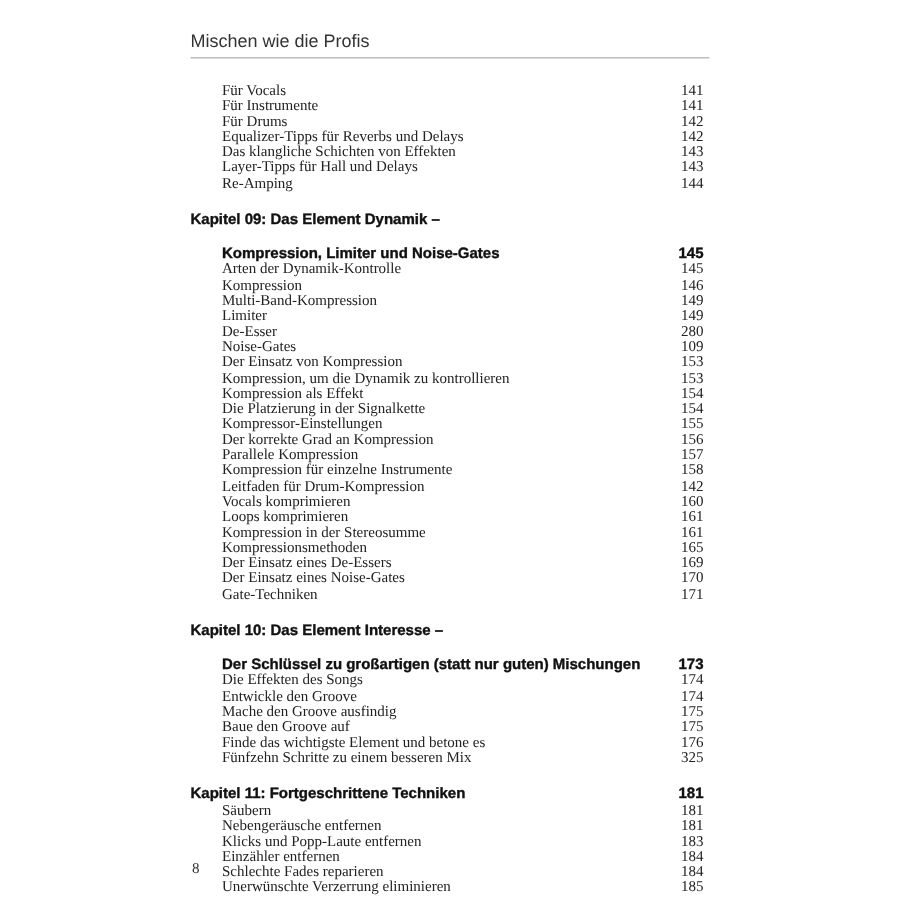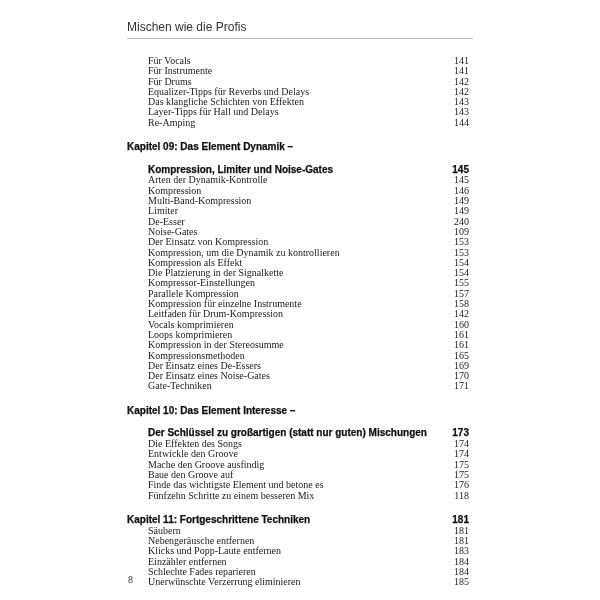--- a/index.html
+++ b/index.html
@@ -134,21 +134,21 @@
     <div class="entry">
         <span>Multi-Band-Kompression</span>
         <span class="num">149</span>
       </div>
     <div class="entry">
         <span>Limiter</span>
         <span class="num">149</span>
       </div>
     <div class="entry">
         <span>De-Esser</span>
-        <span class="num">240</span>
+        <span class="num">280</span>
       </div>
     <div class="entry">
         <span>Noise-Gates</span>
         <span class="num">109</span>
       </div>
     <div class="entry">
         <span>Der Einsatz von Kompression</span>
         <span class="num">153</span>
       </div>
     <div class="entry">
@@ -159,20 +159,24 @@
         <span>Kompression als Effekt</span>
         <span class="num">154</span>
       </div>
     <div class="entry">
         <span>Die Platzierung in der Signalkette</span>
         <span class="num">154</span>
       </div>
     <div class="entry">
         <span>Kompressor-Einstellungen</span>
         <span class="num">155</span>
+      </div>
+    <div class="entry">
+        <span>Der korrekte Grad an Kompression</span>
+        <span class="num">156</span>
       </div>
     <div class="entry">
         <span>Parallele Kompression</span>
         <span class="num">157</span>
       </div>
     <div class="entry">
         <span>Kompression für einzelne Instrumente</span>
         <span class="num">158</span>
       </div>
     <div class="entry">
@@ -232,21 +236,21 @@
     <div class="entry">
         <span>Baue den Groove auf</span>
         <span class="num">175</span>
       </div>
     <div class="entry">
         <span>Finde das wichtigste Element und betone es</span>
         <span class="num">176</span>
       </div>
     <div class="entry">
         <span>Fünfzehn Schritte zu einem besseren Mix</span>
-        <span class="num">118</span>
+        <span class="num">325</span>
       </div>
   </div>
 
   <div class="chapter">
     <div class="chapter-line">
         <span>Kapitel 11: Fortgeschrittene Techniken</span>
         <span class="num">181</span>
       </div>
     <div class="entry">
         <span>Säubern</span>

